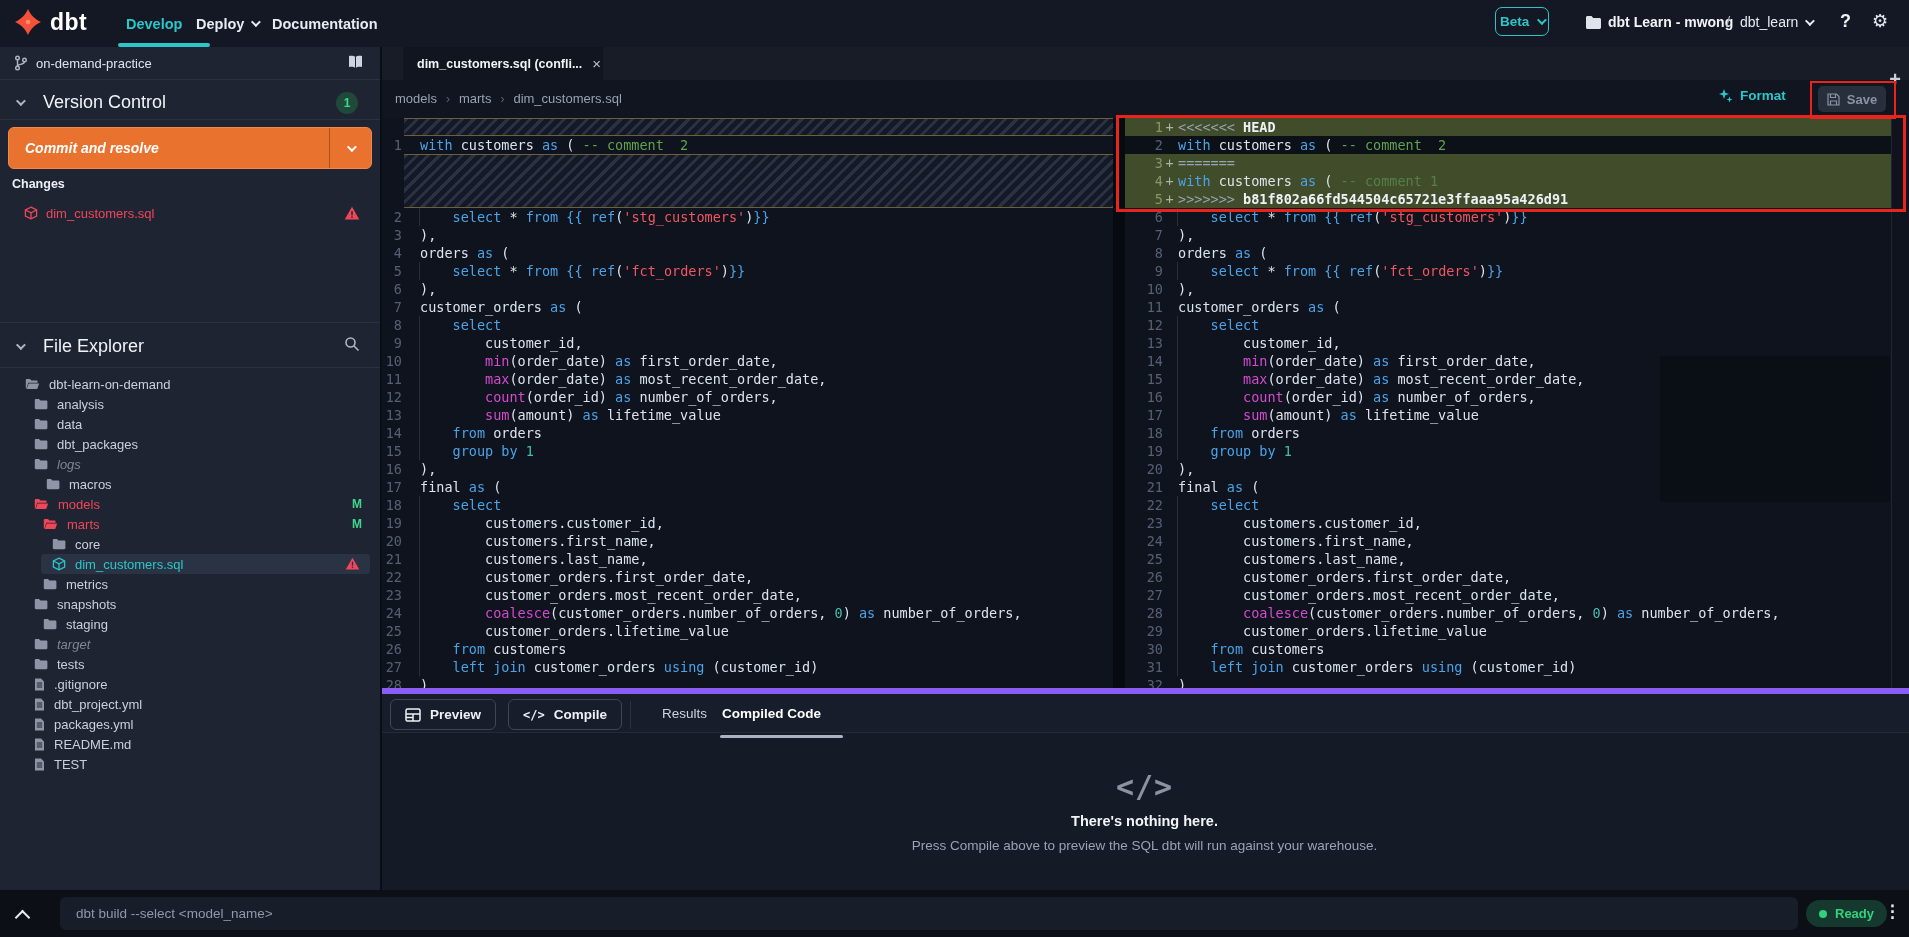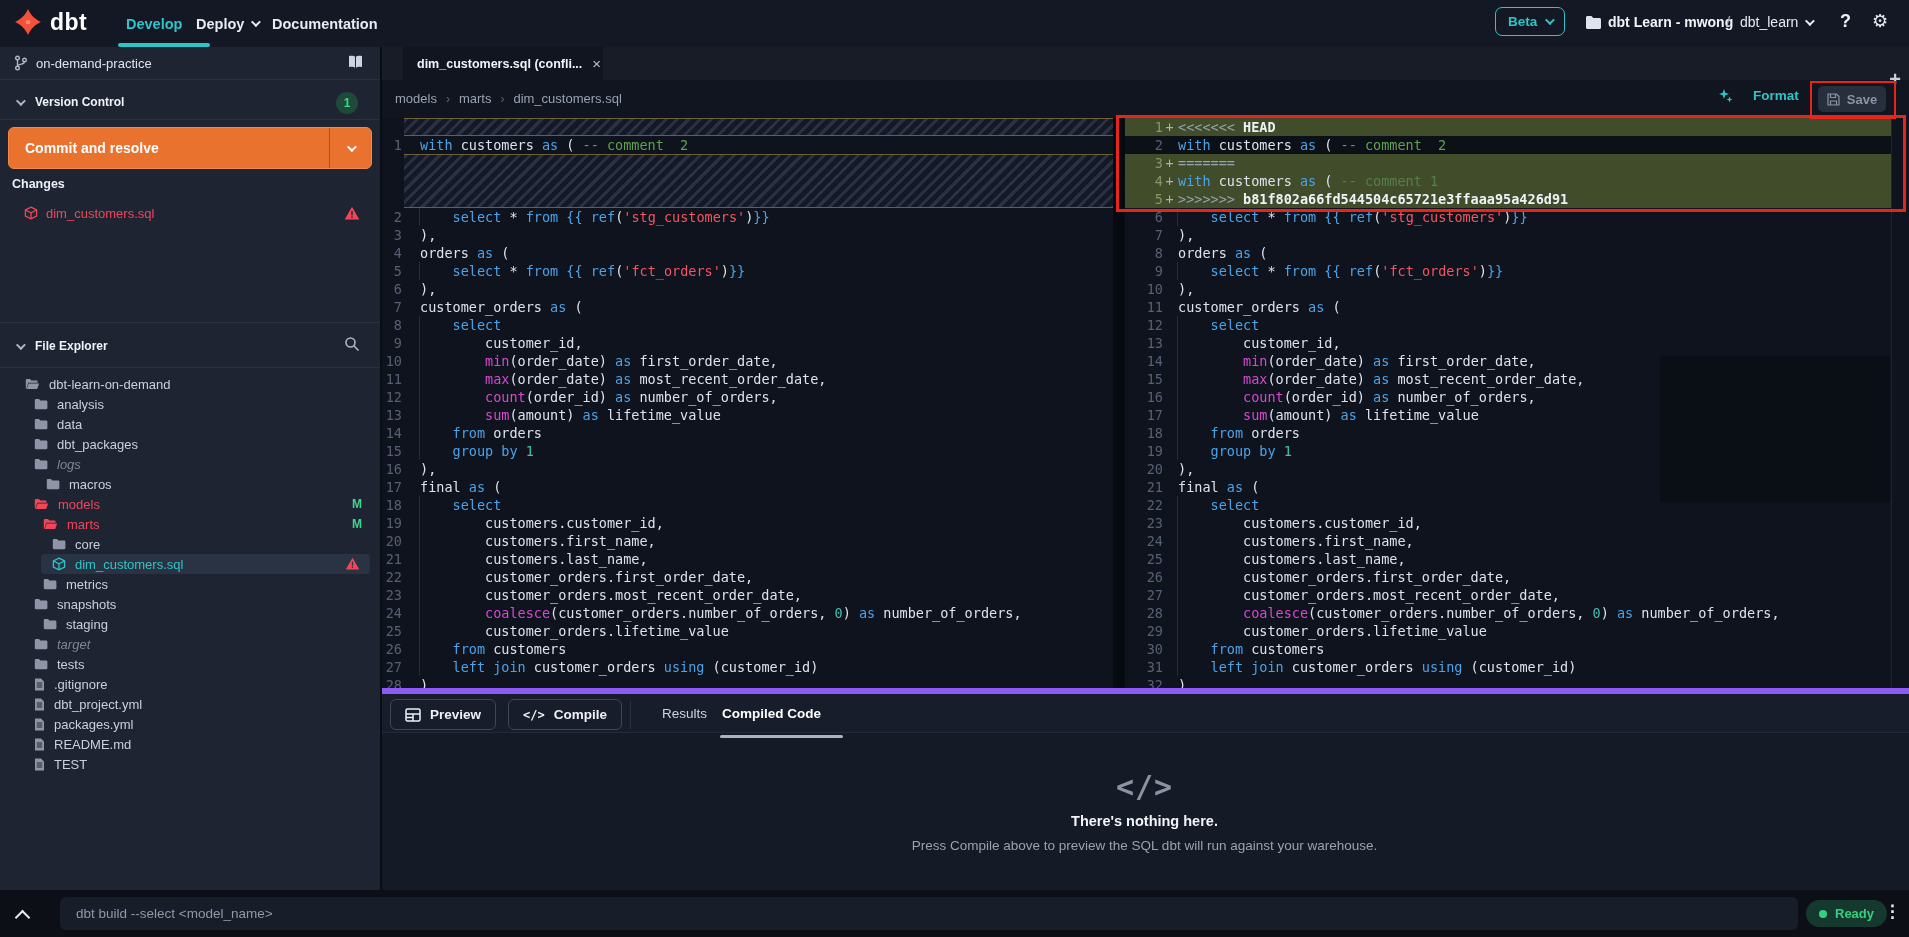--- a/index.html
+++ b/index.html
@@ -10,21 +10,21 @@
 
   
   #navbar { left:0; top:0; width:1909px; height:47px; background:#141824; z-index:30; }
   #logo { left:14px; top:8px; display:flex; align-items:center; gap:8px; cursor:pointer;}
   #logo-text { color:#fff; font-size:23px; font-weight:bold; letter-spacing:.5px; }
   .nav-item { top:0; height:47px; display:flex; align-items:center; gap:7px;
     color:#e7ebf2; font-size:14.5px; font-weight:bold; cursor:pointer; }
   .nav-item.active { color:#2cc6c8; }
   #nav-develop { left:126px; } #nav-deploy { left:196px; } #nav-documentation { left:272px; }
   #nav-underline { left:118px; top:43px; width:92px; height:4px; background:#2cc6c8; border-radius:2px; }
-  #beta-pill { left:1495px; top:7px; height:29px; padding:0 12px; border:1.5px solid #2cc6c8;
+  #beta-pill { left:1495px; top:7px; height:29px; padding:0 4px; border:1.5px solid #2cc6c8;
     border-radius:7px; display:flex; align-items:center; gap:8px; color:#2cc6c8;
     font-weight:bold; font-size:13.5px; cursor:pointer; }
   #proj-folder { left:1585px; top:15px; }
   #project-name { left:1608px; top:14px; color:#f2f4f8; font-size:14px; font-weight:bold; }
   #path-sep { left:1726px; top:13px; color:#aab2c0; font-size:15px; }
   #env-switch { left:1740px; top:14px; display:flex; align-items:center; gap:7px;
     color:#e7ebf2; font-size:14px; cursor:pointer; }
   #help-icon { left:1840px; top:11px; color:#eef1f6; font-size:18px; font-weight:bold; cursor:pointer;}
   #gear-icon { left:1872px; top:10px; color:#e3e8f0; font-size:18px; cursor:pointer;}
 
@@ -43,28 +43,28 @@
   #tab-close { margin-left:10px; color:#b8c0cc; font-size:15px; cursor:pointer; }
   #new-tab-btn { position:absolute; right:8px; top:22px; color:#c9d0da; font-size:20px;
     font-weight:bold; cursor:pointer; line-height:20px;}
 
   
   #sidebar { left:0; top:80px; width:380px; height:810px; background:#1e2431; z-index:15; }
   #sidebar-divider { left:380px; top:47px; width:2px; height:843px; background:#090d15; z-index:25;}
   .section-head { position:absolute; left:0; width:380px; height:36px; display:flex;
     align-items:center; cursor:pointer; }
   .section-head .chev { margin-left:16px; color:#aeb6c4; }
-  .section-title { color:#f0f3f8; font-size:12px; font-weight:bold; margin-left:12px; }
+  .section-title { color:#f0f3f8; font-size:18px; font-weight:normal; margin-left:20px; }
   #vc-head { top:4px; }
   #vc-badge { position:absolute; right:22px; top:12px; width:22px; height:22px; border-radius:50%;
     background:#1f4a3a; color:#3ed68f; font-size:12px; font-weight:bold;
     display:flex; align-items:center; justify-content:center; }
   #vc-div { left:0; top:39px; width:380px; height:1px; background:#2a3140; }
   #commit-btn { left:8px; top:47px; width:364px; height:42px; background:#e9722e;
-    border:1px solid #f08a4a; border-radius:6px; display:flex; align-items:center; cursor:pointer; }
+    border:1px solid #f08a4a; border-radius:6px; display:flex; align-items:center; cursor:pointer;font-style:italic; }
   #commit-label { color:#fff; font-size:14px; font-weight:bold; margin-left:16px; flex:1; }
   #commit-caret { width:42px; height:100%; border-left:1px solid rgba(0,0,0,.28);
     display:flex; align-items:center; justify-content:center; color:#fff; cursor:pointer; }
   #changes-label { left:12px; top:97px; color:#eceff5; font-size:12.5px; font-weight:bold; }
   #changed-row { left:8px; top:120px; width:364px; height:26px; display:flex; align-items:center;
     cursor:pointer; }
   #changed-file { color:#f0465a; font-size:13px; margin-left:8px; flex:1; }
   #fe-top-div { left:0; top:242px; width:380px; height:1px; background:#2a3140; }
   #fe-head { top:248px; }
   #fe-search { position:absolute; right:20px; top:8px; cursor:pointer; }
@@ -79,21 +79,21 @@
     padding-left:0 !important; width:329px; }
   .tree-row.sel .lbl { color:#2cc6c8; }
   .tree-badge { position:absolute; right:18px; color:#3ed68f; font-size:12px; font-weight:bold; }
   .tree-warn { position:absolute; right:10px; top:3px; }
 
   
   #ed-toolbar { left:382px; top:80px; width:1527px; height:38px; background:#10151f; z-index:10; }
   #breadcrumb { position:absolute; left:13px; top:11px; display:flex; gap:9px; align-items:center;
     color:#99a2b2; font-size:13px; }
   #breadcrumb .bc-sep { color:#5b6373; font-size:12px; }
-  #format-btn { position:absolute; left:1336px; top:8px; display:flex; align-items:center; gap:20px;
+  #format-btn { position:absolute; left:1336px; top:8px; display:flex; align-items:center; gap:7px;
     color:#2cc6c8; font-size:13.5px; font-weight:bold; cursor:pointer; }
   #save-btn { position:absolute; left:1436px; top:6px; width:68px; height:26px; background:#272e3c;
     border-radius:5px; display:flex; align-items:center; justify-content:center; gap:7px;
     color:#8b93a4; font-size:13px; font-weight:bold; cursor:pointer; }
 
   
   #editor-wrap { left:380px; top:118px; width:1529px; height:570px; background:#0e131d; overflow:hidden;}
   #pane-gap { position:absolute; left:733px; top:0; width:12px; height:570px; background:#070a11; }
   #right-gutter-strip { position:absolute; left:1511px; top:0; width:18px; height:570px;
     background:#0e131d; border-left:1px solid #1d2432; }

